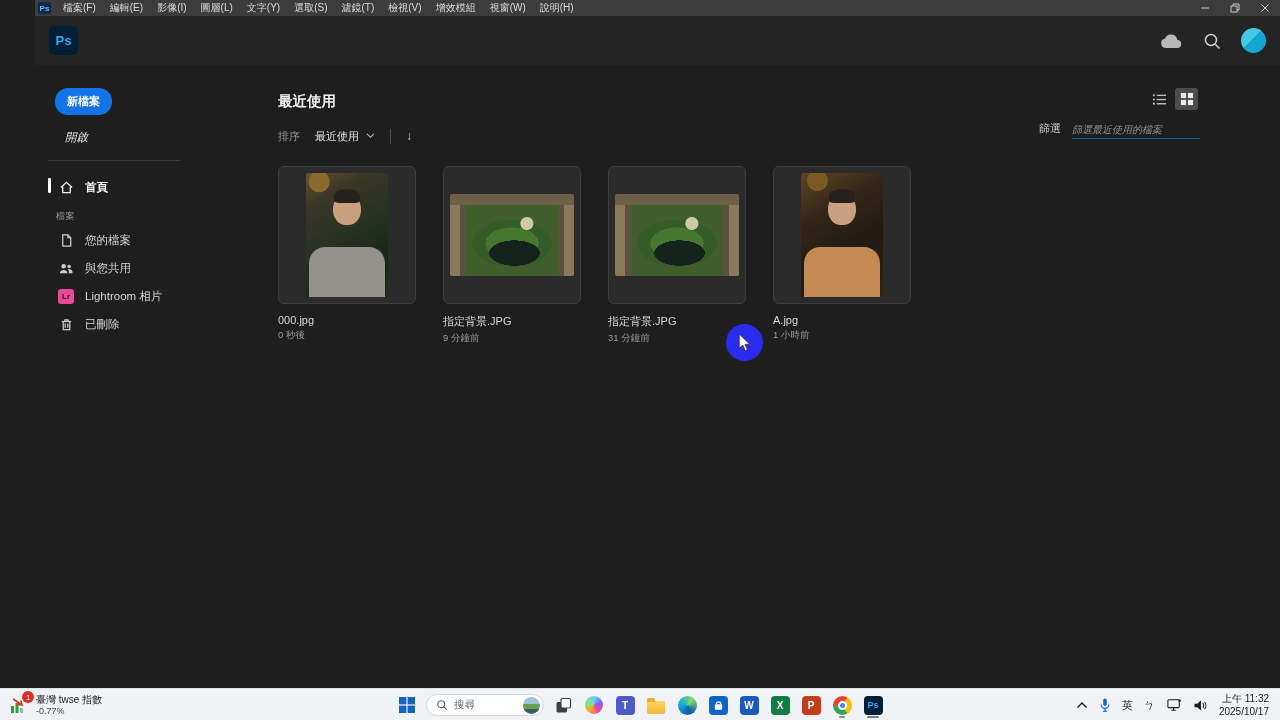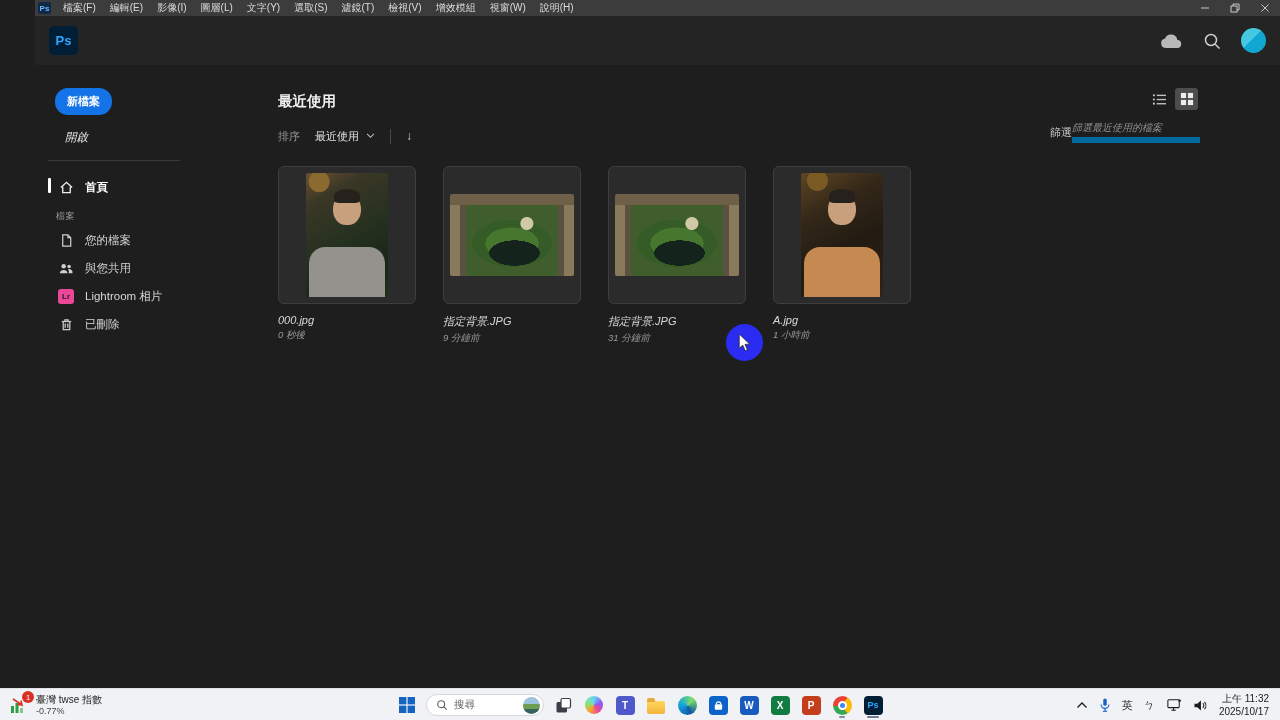--- a/index.html
+++ b/index.html
@@ -39,27 +39,27 @@
   .toolbar { margin-top:17px; display:flex; align-items:center; gap:15px; height:16px; }
   .sort-label { font-size:11px; color:#9a9a9a; }
   .sort-dd { display:flex; align-items:center; gap:7px; font-size:11px; color:#e2e2e2; cursor:pointer; }
   .vdivider { width:1px; height:15px; background:#4a4a4a; }
   .sort-dir { font-size:12px; color:#c8c8c8; cursor:pointer; }
 
   .view-toggles { position:absolute; top:23px; right:82px; display:flex; gap:4px; }
   .toggle-btn { width:23px; height:22px; display:flex; align-items:center; justify-content:center; border-radius:3px; cursor:pointer; }
   .toggle-btn.active { background:#4d4d4d; }
 
-  .filter-row { position:absolute; top:56px; right:80px; display:flex; align-items:flex-end; }
+  .filter-row { position:absolute; top:56px; right:80px; display:flex; align-items:flex-end; gap:11px; }
   .filter-label { font-size:11px; color:#c9c9c9; padding-bottom:3px; }
-  .filter-input { width:128px; background:transparent; border:none; border-bottom:6px solid #0369a1; color:#cccccc; font-size:10px; font-style:italic; padding:2px 0 3px; outline:none; font-family:Liberation Mono, monospace; }
+  .filter-input { width:128px; background:transparent; border:none; border-bottom:1px solid #0369a1; color:#cccccc; font-size:10px; font-style:italic; padding:2px 0 3px; outline:none; font-family:Liberation Serif, serif; }
   .filter-input::placeholder { color:#8f8f8f; }
 
   .cards { display:flex; gap:17px; margin-top:22px; }
-  .card { width:148px; cursor:pointer;font-style:italic; }
+  .card { width:148px; cursor:pointer; }
   .card-box { width:138px; height:138px; background:#2b2b2b; border:1px solid #3e3e3e; border-radius:6px; display:flex; align-items:center; justify-content:center; }
   .thumb { position:relative; overflow:hidden; border-radius:2px; }
   .thumb-portrait { width:82px; height:124px; }
   .thumb-landscape { width:124px; height:82px; }
   .bg-gray-portrait { background:
       radial-gradient(circle 16px at 16% 7%, #8a6a2e 0 10px, rgba(0,0,0,0) 11px),
       linear-gradient(150deg,#6a5132 0%,#3a3726 20%,#24301f 55%,#1a2418 80%,#233018 100%); }
   .bg-tan-portrait { background:
       radial-gradient(circle 16px at 20% 6%, #7a5a22 0 10px, rgba(0,0,0,0) 11px),
       linear-gradient(150deg,#5e4524 0%,#332718 30%,#221b12 60%,#2e2416 100%); }

